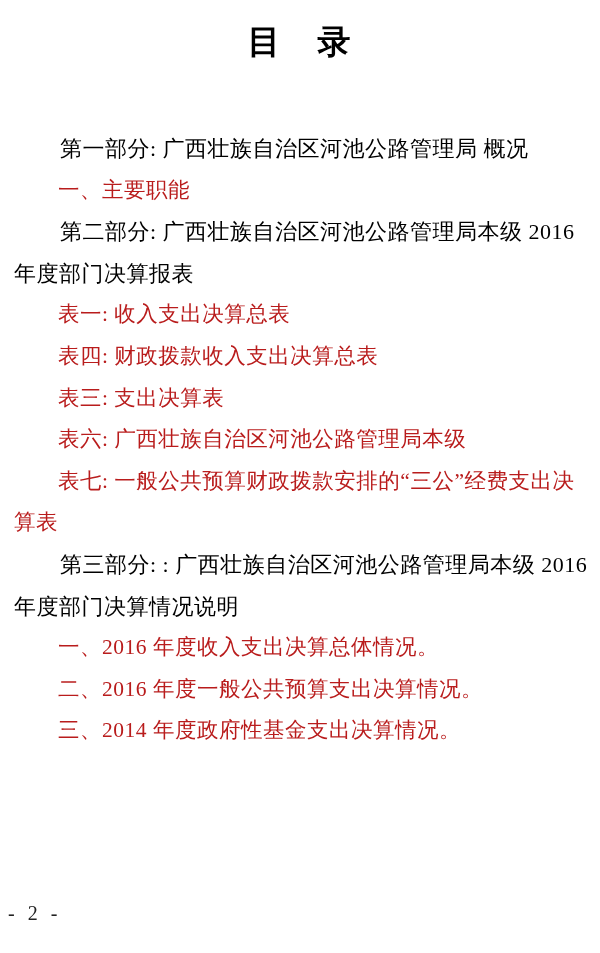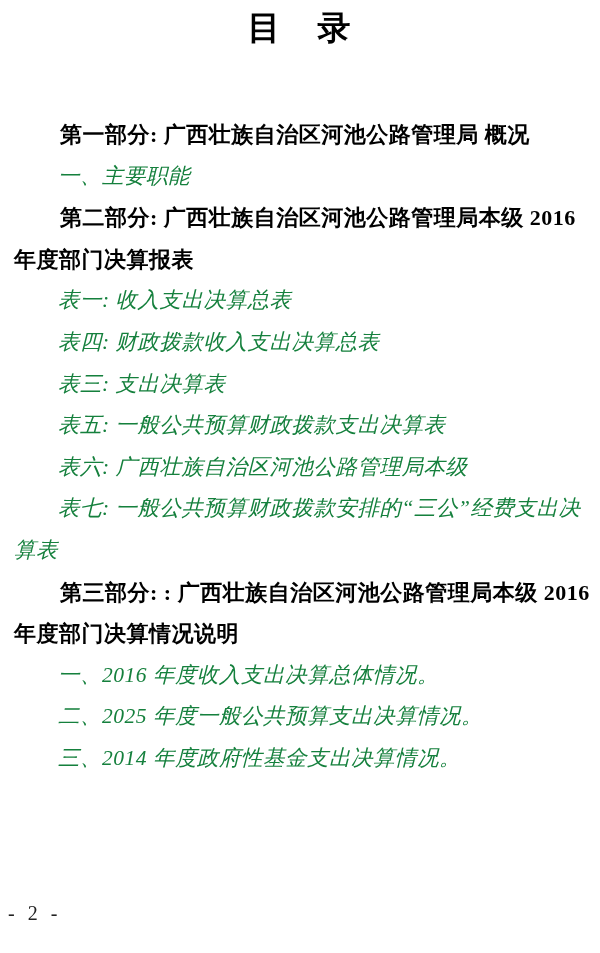--- a/index.html
+++ b/index.html
@@ -11,51 +11,50 @@
     position: relative;
     width: 600px;
     height: 953px;
     background: #ffffff;
     overflow: hidden;
     font-family: "Liberation Serif", "DejaVu Serif", serif;
     color: #1c1c1c;
   }
   .doc-title {
     margin: 0;
-    padding-top: 6px;
+    padding-top: 20px;
     height: 46px;
     text-align: center;
     font-size: 33px;
     line-height: 44px;
     font-weight: bold;
     color: #000000;
     letter-spacing: 2px;
   }
   .content {
     padding: 62px 8px 0 14px; 
   }
   .content p {
     margin: 0;
   }
   .section-heading {
     font-size: 22px;
-    font-weight: bold;
+    font-weight: normal;
     color: #000000;
     line-height: 41.6px;
     text-indent: 46px;
     letter-spacing: 0.5px;
   }
   .toc-item {
     font-size: 21.5px;
     font-weight: normal;
-    color: #15803d;
+    color: #b91c1c;
     line-height: 41.6px;
     text-indent: 44px;
     letter-spacing: 0.5px;
-    font-style: italic;
   }
   .page-number {
     position: absolute;
     left: 8px;
     top: 902px;
     font-size: 20px;
     color: #222222;
     letter-spacing: 4px;
   }
 </style>
@@ -71,29 +70,28 @@
     <div>
       <p class="section-heading">第一部分: 广西壮族自治区河池公路管理局 概况</p>
       <p class="toc-item">一、主要职能</p>
     </div>
 
     <div>
       <p class="section-heading">第二部分: 广西壮族自治区河池公路管理局本级 2016 年度部门决算报表</p>
       <p class="toc-item">表一: 收入支出决算总表</p>
       <p class="toc-item">表四: 财政拨款收入支出决算总表</p>
       <p class="toc-item">表三: 支出决算表</p>
-      <p class="toc-item">表五: 一般公共预算财政拨款支出决算表</p>
       <p class="toc-item">表六: 广西壮族自治区河池公路管理局本级</p>
       <p class="toc-item">表七: 一般公共预算财政拨款安排的“三公”经费支出决算表</p>
     </div>
 
     <div>
       <p class="section-heading">第三部分: : 广西壮族自治区河池公路管理局本级 2016 年度部门决算情况说明</p>
       <p class="toc-item">一、2016 年度收入支出决算总体情况。</p>
-      <p class="toc-item">二、2025 年度一般公共预算支出决算情况。</p>
+      <p class="toc-item">二、2016 年度一般公共预算支出决算情况。</p>
       <p class="toc-item">三、2014 年度政府性基金支出决算情况。</p>
     </div>
 
   </div>
 
   <div class="page-number">- 2 -</div>
 
 </div>
 
 </body></html>

